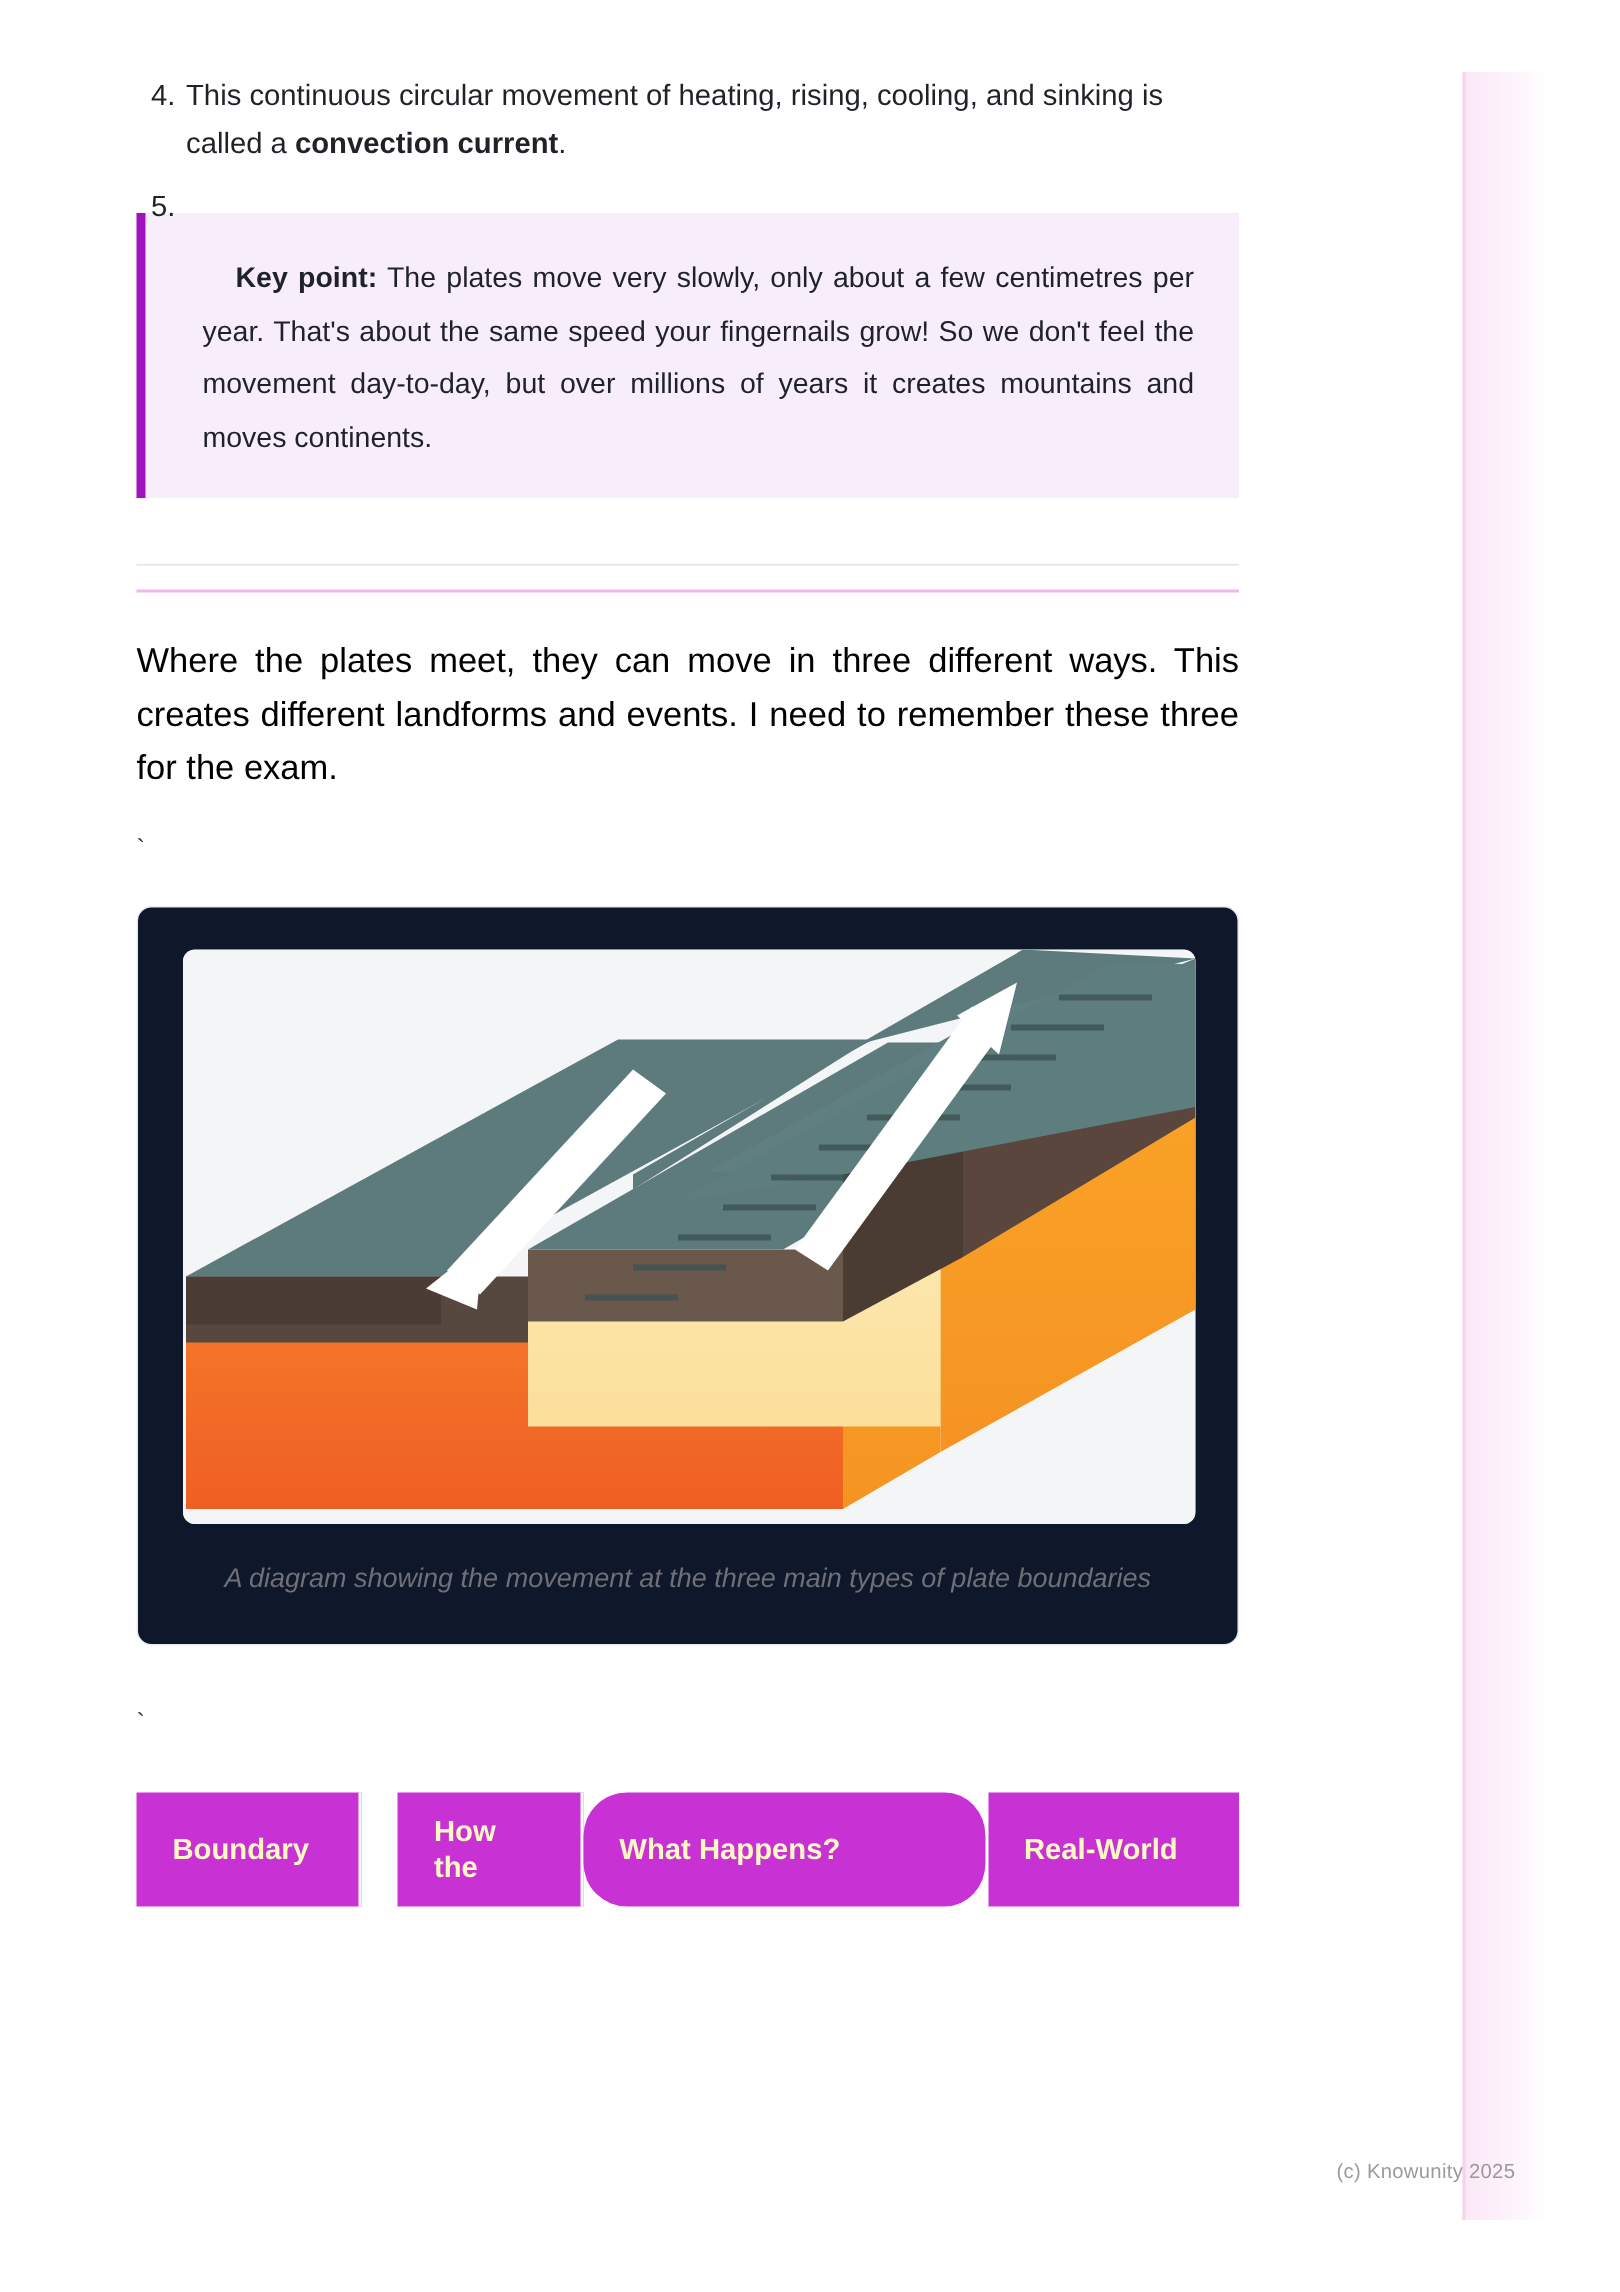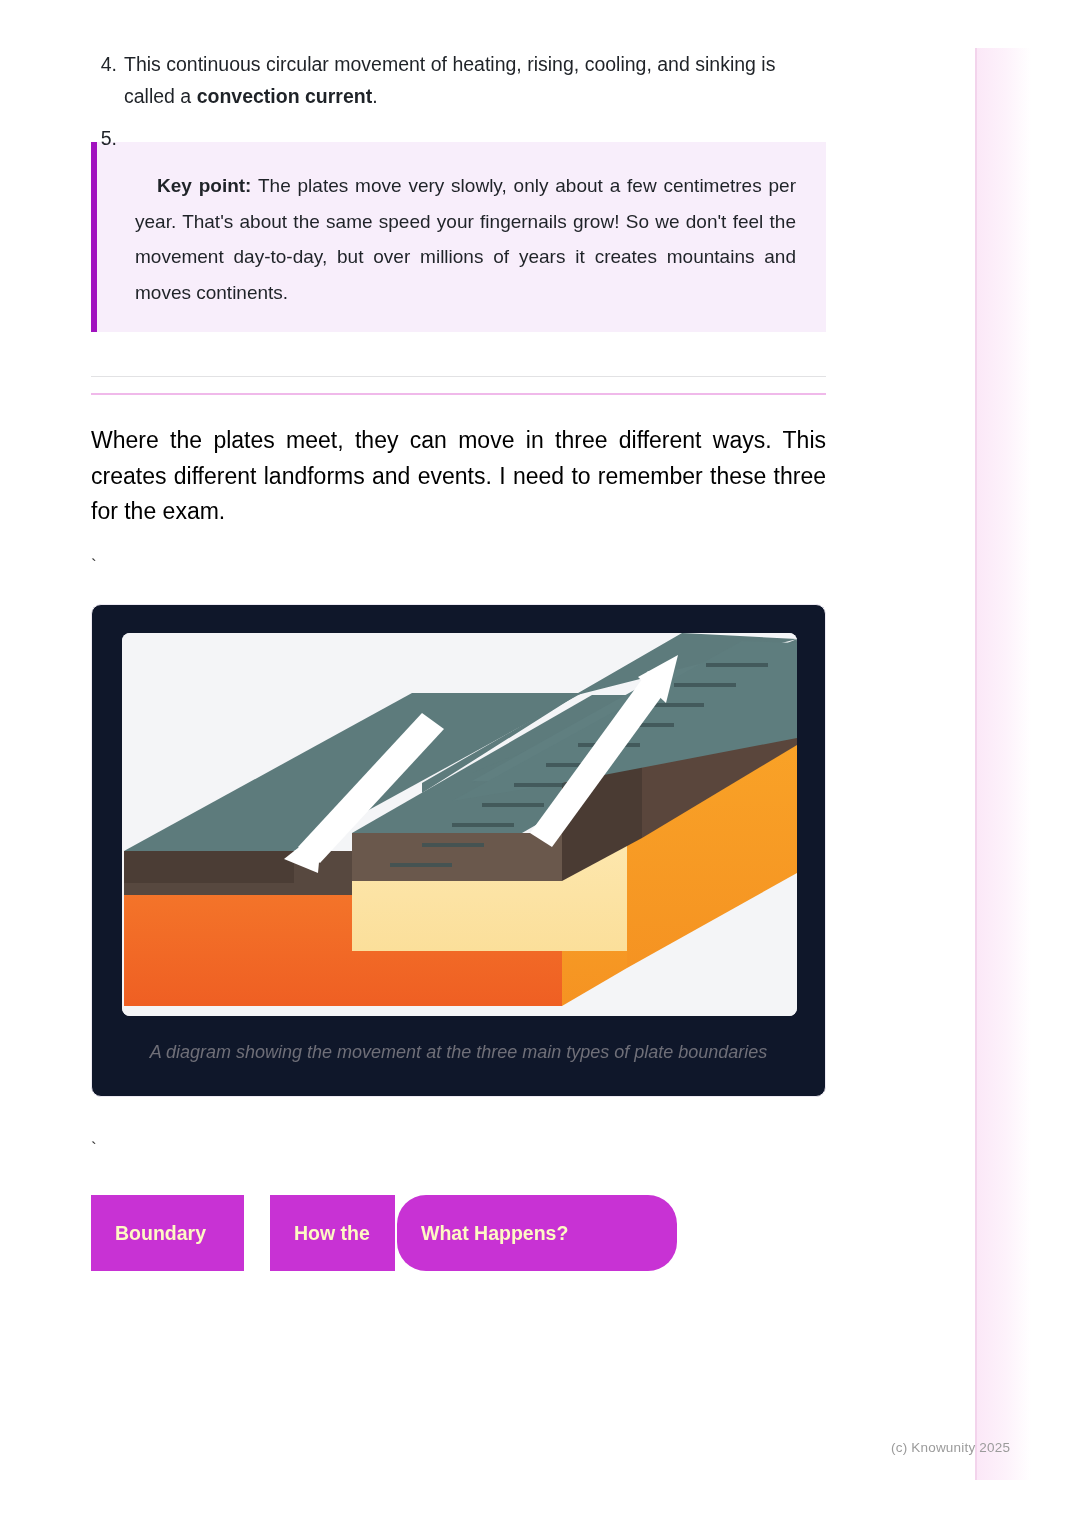--- a/index.html
+++ b/index.html
@@ -292,19 +292,20 @@
       </div>
       <div class="figure-caption">A diagram showing the movement at the three main types of plate boundaries</div>
     </div>
 
     <div class="backtick" style="margin-top:42px;">`</div>
 
     <div class="table-wrap">
       <div class="th c1">Boundary</div>
       <div class="th c2">How the</div>
       <div class="th c3">What Happens?</div>
+      <div class="th c4">Real-World</div>
     </div>
 
   </div>
 
   <div class="watermark">(c) Knowunity 2025</div>
 
 </div>
 
 </body></html>

